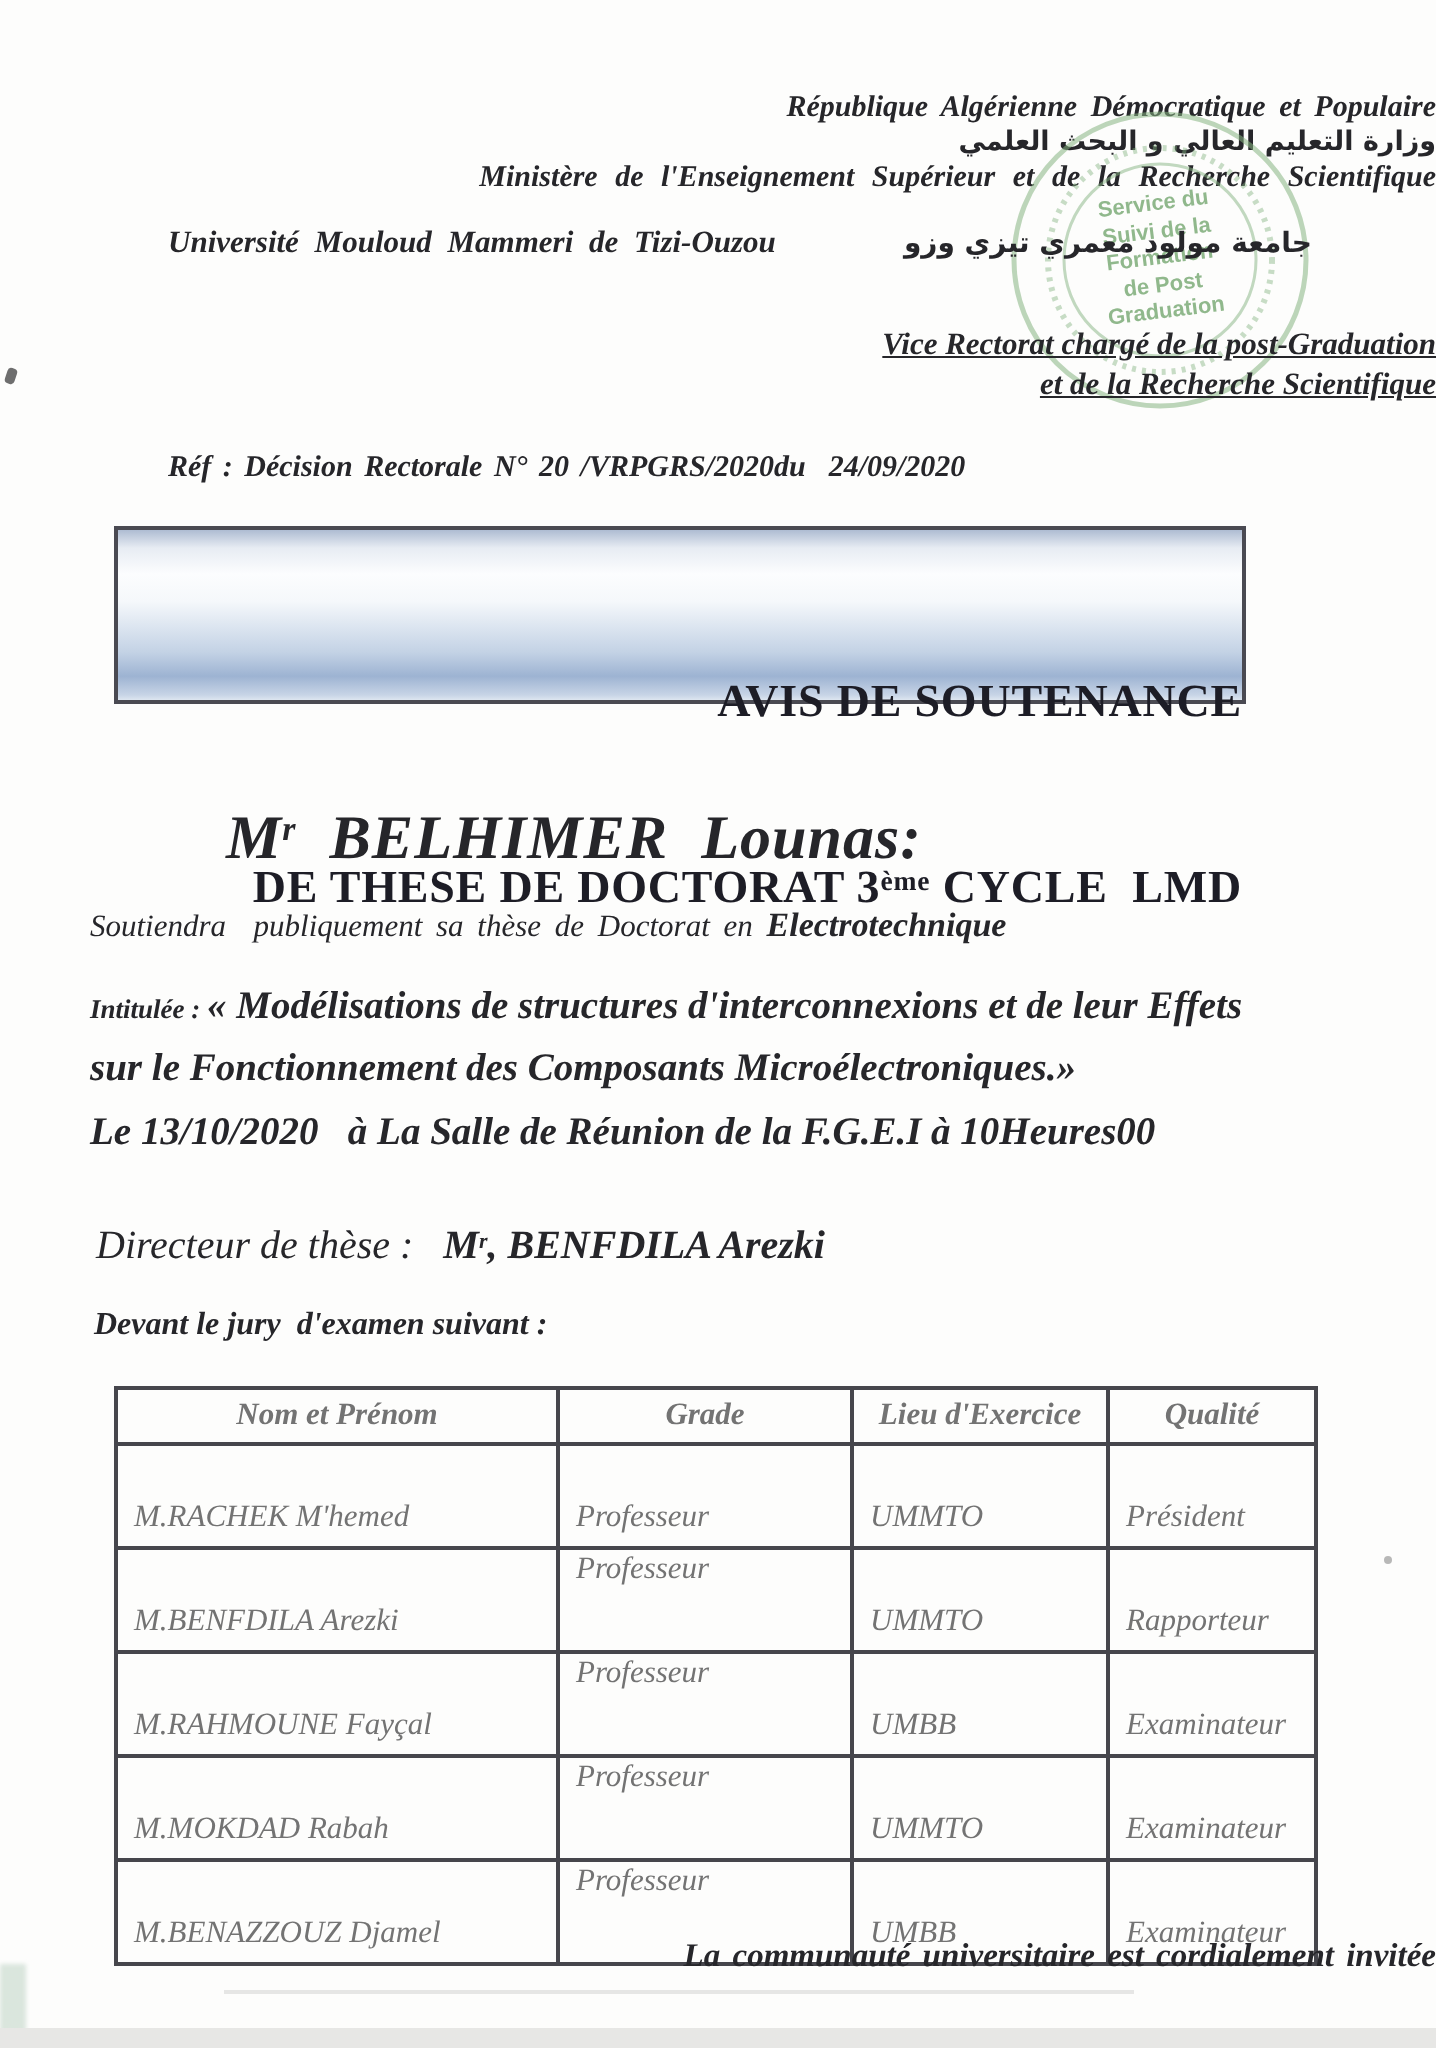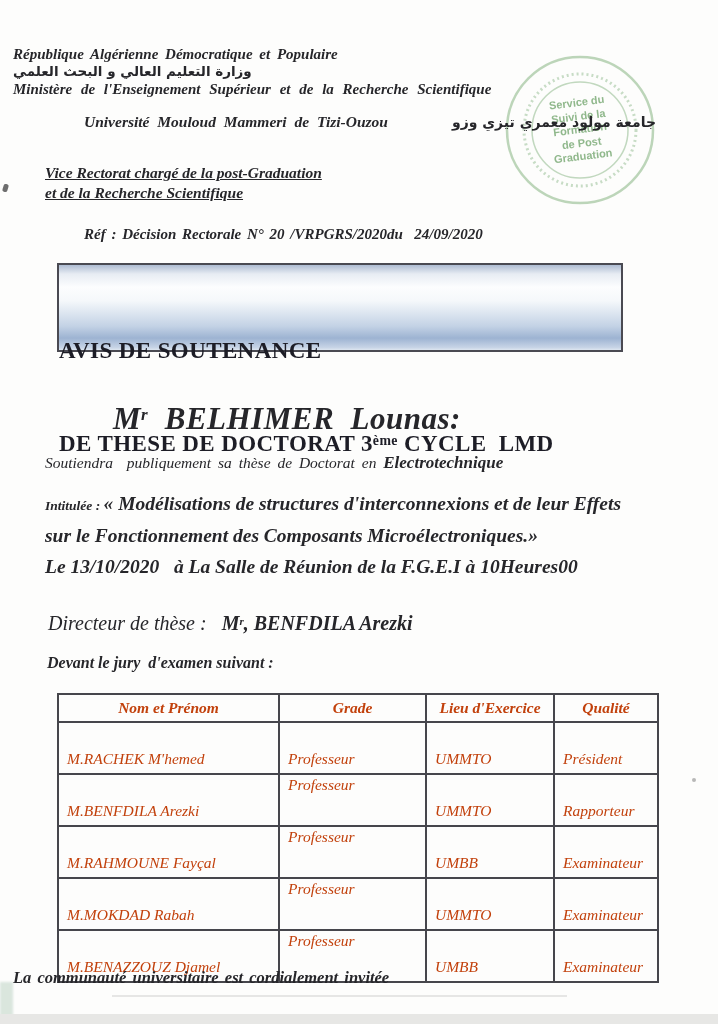--- a/index.html
+++ b/index.html
@@ -2,21 +2,21 @@
 <html><head>
 <meta charset="utf-8">
 <style>
   html,body { margin:0; padding:0; background:#888; }
   .page {
     position:relative; width:718px; height:1024px; margin:0 auto;
     background:#fdfdfc; overflow:hidden;
     font-family:"Liberation Serif", serif; color:#26262a;
   }
   .abs { position:absolute; }
-  .ctr { left:13px; right:0; text-align:left; }
+  .ctr { left:0; right:0; text-align:right; }
 
   
   .republic { top:46px; font-style:italic; font-weight:bold; font-size:15px; word-spacing:3px; }
   .ministry-ar { top:63px; font-family:"DejaVu Sans", sans-serif; font-weight:bold; font-size:13.5px; }
   .ministry { top:81px; font-style:italic; font-weight:bold; font-size:15px; word-spacing:5px; }
   .uni-row { top:113px; left:84px; right:62px; display:flex; justify-content:space-between; align-items:baseline; }
   .uni-fr { font-style:italic; font-weight:bold; font-size:15.5px; word-spacing:4px; }
   .uni-ar { font-family:"DejaVu Sans", sans-serif; font-weight:bold; font-size:14px; position:relative; z-index:3; }
   .vice { top:163px; line-height:20px; font-style:italic; font-weight:bold; font-size:15.5px; text-decoration:underline; z-index:3;padding-left:32px; }
   .ref { top:226px; left:84px; font-style:italic; font-weight:bold; font-size:15px; word-spacing:2px; white-space:pre-wrap; }
@@ -29,21 +29,21 @@
     transform:rotate(-7deg);
     font-family:"Liberation Sans", sans-serif; font-weight:bold; font-size:11px; line-height:13.5px;
     color:rgba(125,172,120,0.85);
   }
 
   
   .notice-box {
     top:263px; left:57px; width:566px; height:89px;
     border:2px solid #4a4a52;
     background:linear-gradient(180deg,#aebcd2 0px,#e7ecf3 9px,#fcfdfe 22px,#f5f8fb 42%,#c3d2e5 72%,#9db3d2 86%,#c7d4e6 97%,#dde6f0 100%);
-    box-sizing:border-box; text-align:left;
+    box-sizing:border-box; text-align:right;
     font-weight:bold; font-size:23px; line-height:30px; letter-spacing:0.4px;
     color:#1d1d26; padding-top:11px; white-space:pre-wrap;
   }
   .sup-sm { font-size:60%; vertical-align:6px; font-weight:bold; }
 
   
   .candidate { top:377px; left:113px; font-style:italic; font-weight:bold; font-size:31px; letter-spacing:0.5px; white-space:pre-wrap;margin-top:24px; }
   .candidate .sup-r { font-size:55%; position:relative; top:-0.55em; }
   .soutiendra { top:453px; left:45px; font-style:italic; font-size:15.5px; word-spacing:3px; white-space:pre-wrap; }
   .soutiendra b { font-size:17px; word-spacing:1px; }
@@ -53,21 +53,21 @@
   .date-line { top:556px; left:45px; font-style:italic; font-weight:bold; font-size:19.5px; white-space:pre-wrap; }
   .directeur { top:612px; left:48px; font-style:italic; font-size:20px; white-space:pre-wrap; }
   .directeur .name { font-weight:bold; }
   .directeur .sup-r { font-size:55%; position:relative; top:-0.5em; font-weight:bold; }
   .devant { top:654px; left:47px; font-style:italic; font-weight:600; font-size:16px; white-space:pre-wrap; }
 
   
   .jury { top:693px; left:57px; }
   table.jury-tbl { border-collapse:collapse; table-layout:fixed; width:600px; }
   table.jury-tbl th, table.jury-tbl td {
-    border:2px solid #46464c; font-style:italic; color:#c2410c;
+    border:2px solid #46464c; font-style:italic; color:#737373;
     overflow:hidden;
   }
   table.jury-tbl th { height:24px; font-size:15.5px; font-weight:bold; text-align:center; padding:1px 2px; }
   table.jury-tbl td { height:43px; font-size:15.5px; padding:2px 4px 5px 8px; vertical-align:bottom;border-radius:15px; }
   td.c-grade.top { vertical-align:top; padding-top:1px; }
   .w-name { width:221px; } .w-grade { width:147px; } .w-lieu { width:128px; } .w-qual { width:104px; }
 
   
   .invite { top:968px; font-style:italic; font-weight:bold; font-size:16.5px; word-spacing:2px; }
 

